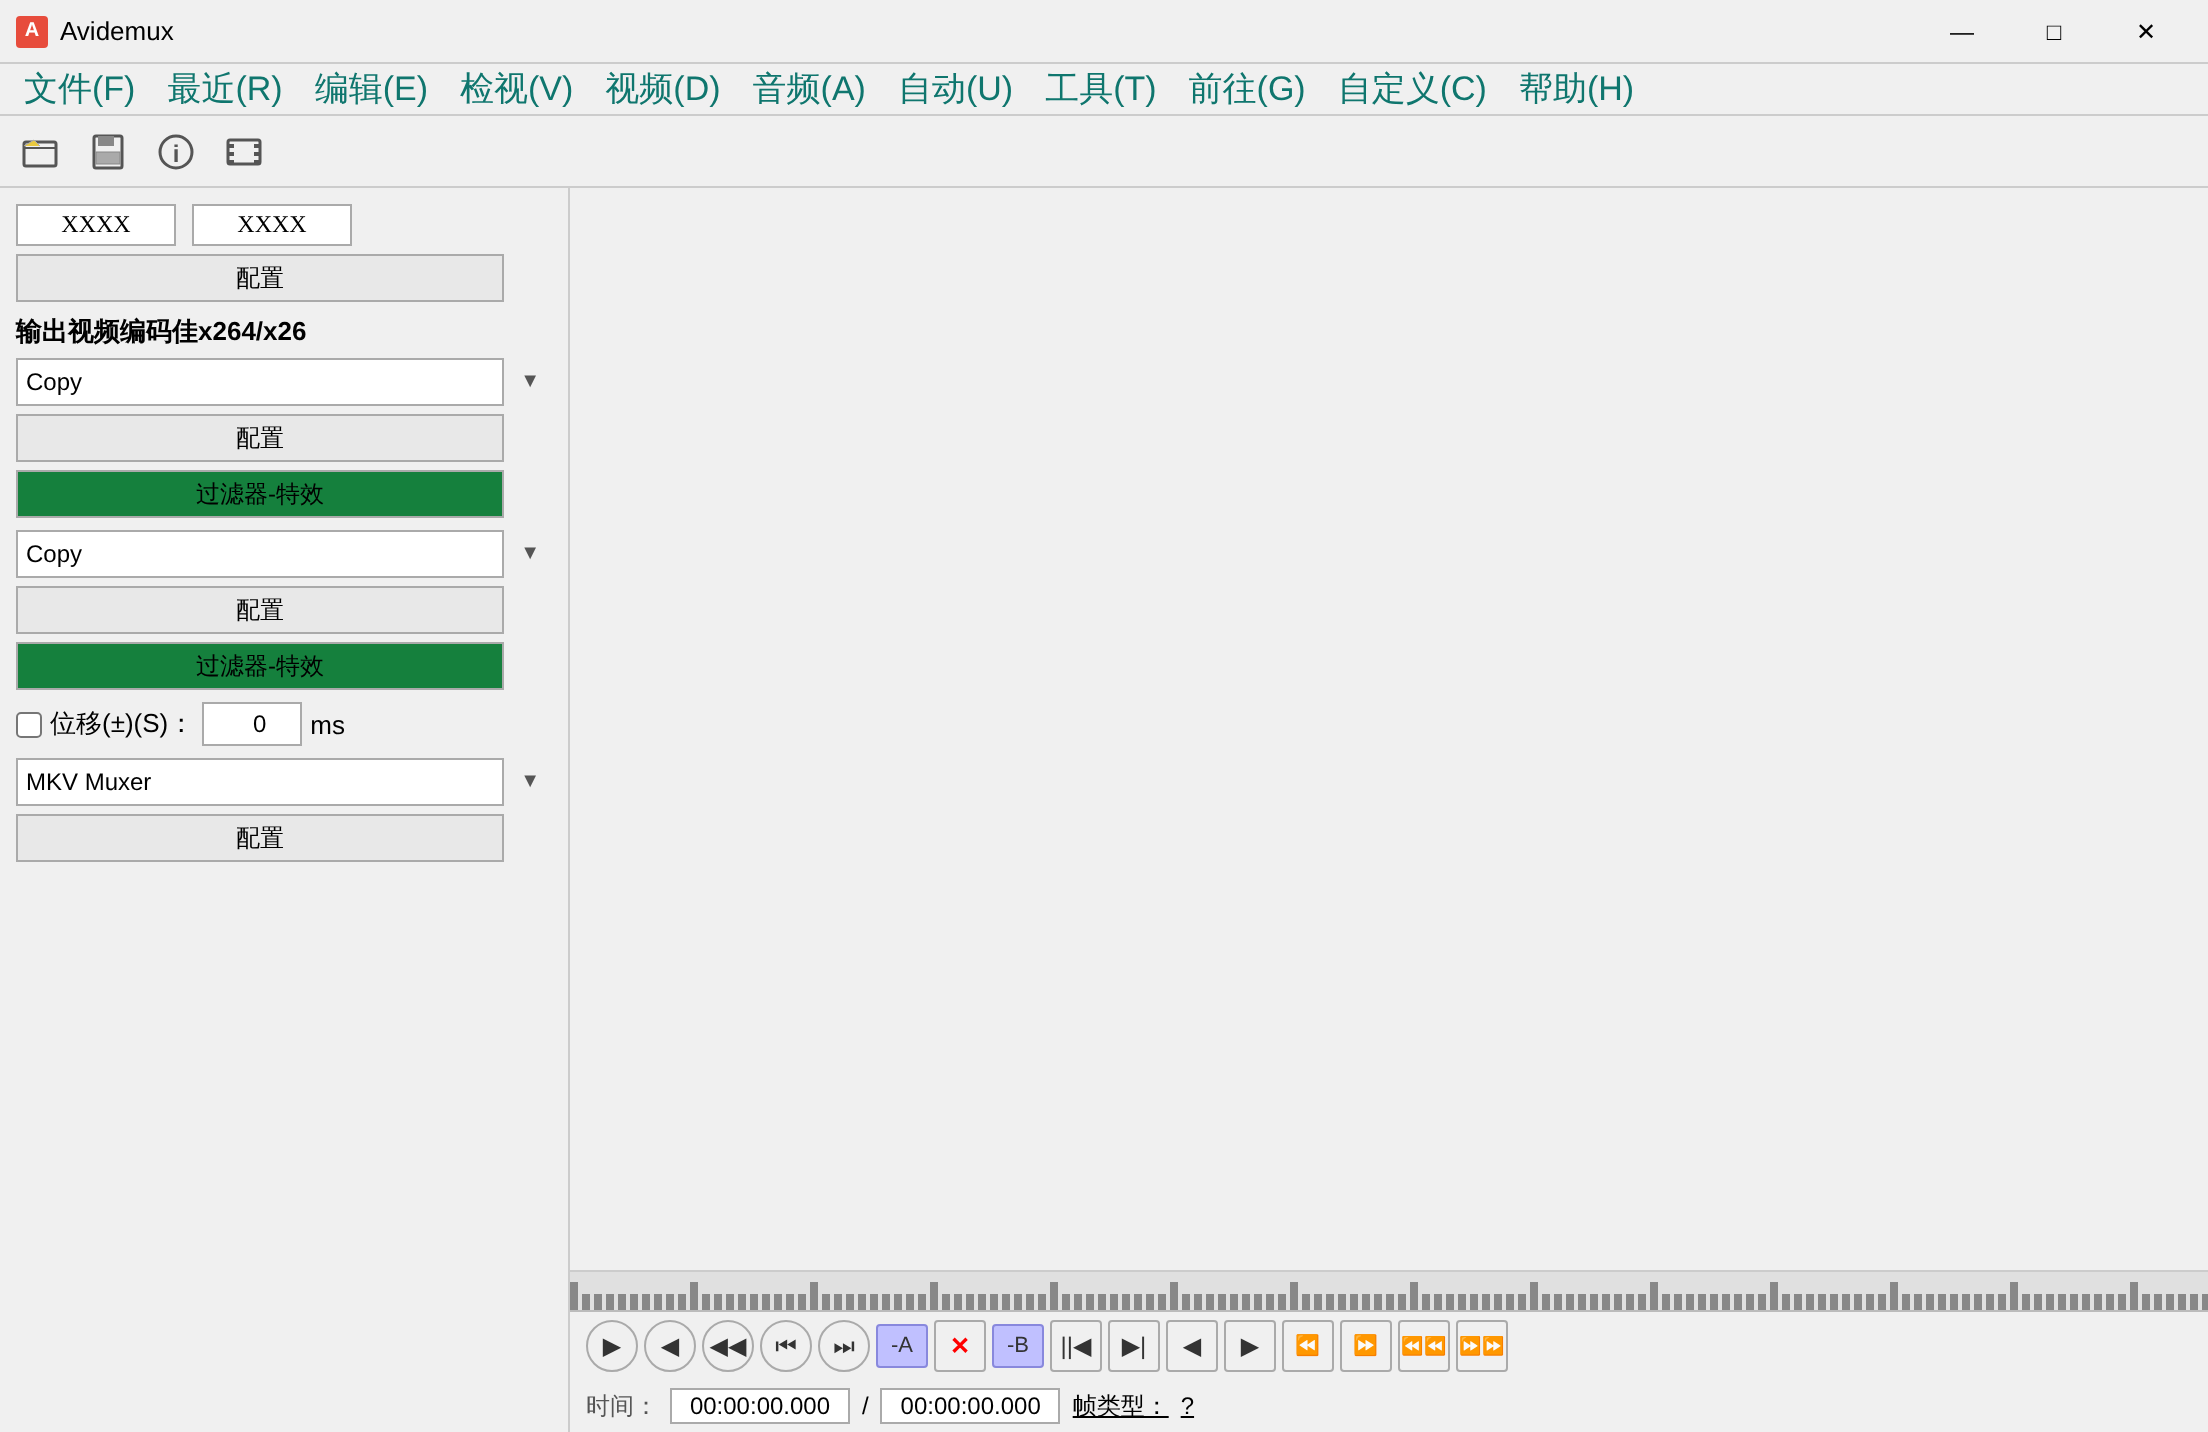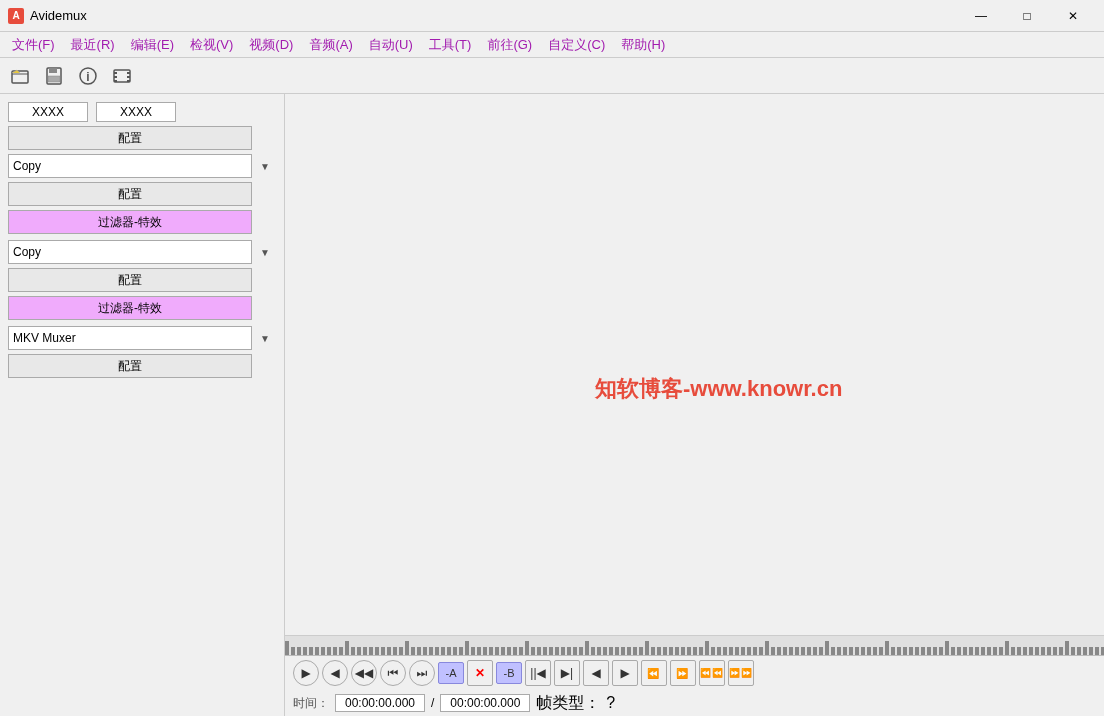--- a/index.html
+++ b/index.html
@@ -51,22 +51,22 @@
       background: #f0f0f0;
       display: flex;
       align-items: center;
       height: 26px;
       padding: 0 4px;
       border-bottom: 1px solid #ccc;
     }
     .menu-item {
       padding: 2px 8px;
       cursor: pointer;
-      font-size: 13px;
-      color: #a21caf;
+      font-size: 17px;
+      color: #0f766e;
       height: 100%;
       display: flex; align-items: center;
     }
 
     
     .toolbar {
       background: #f0f0f0;
       display: flex;
       align-items: center;
       height: 36px;
@@ -105,20 +105,21 @@
       font-weight: bold;
       color: #000;
       margin-bottom: 4px;
       margin-top: 6px;
     }
 
     .codec-row {
       display: flex;
       gap: 8px;
       margin-bottom: 4px;
+      font-family: Liberation Serif, serif;
     }
     .codec-box {
       background: white;
       border: 1px solid #aaa;
       padding: 2px 8px;
       font-size: 12px;
       min-width: 80px;
       text-align: center;
     }
 
@@ -152,21 +153,21 @@
       position: absolute;
       right: 6px;
       top: 50%;
       transform: translateY(-50%);
       pointer-events: none;
       font-size: 10px;
       color: #555;
     }
 
     .btn-filter {
-      background: #f0abfc;
+      background: #15803d;
       border: 1px solid #aaa;
       width: 244px;
       height: 24px;
       cursor: pointer;
       font-size: 12px;
       display: block;
       margin-bottom: 6px;
     }
 
     .shift-row {
@@ -288,21 +289,21 @@
     }
     .time-label { color: #555; }
     .time-value {
       background: white;
       border: 1px solid #aaa;
       padding: 1px 4px;
       font-size: 12px;
       min-width: 90px;
       text-align: center;
     }
-    .frame-type { font-size: 16px; }
+    .frame-type { font-size: 12px; text-decoration: underline; }
   </style>
 </head>
 <body>
 
 <div class="title-bar">
   <div class="title-bar-left">
     <div class="app-icon">
       <span>A</span>
     </div>
     <span class="title-text">Avidemux</span>
@@ -365,52 +366,58 @@
 <div class="main">
 
   <div class="left-panel">
 
     <div class="codec-row">
       <div class="codec-box">XXXX</div>
       <div class="codec-box">XXXX</div>
     </div>
     <button class="btn-config">配置</button>
 
+    <div class="section-label">输出视频编码佳x264/x26</div>
     <div class="dropdown-wrap">
       <select class="dropdown">
         <option>Copy</option>
       </select>
       <span class="dropdown-arrow">▼</span>
     </div>
     <button class="btn-config">配置</button>
     <button class="btn-filter">过滤器-特效</button>
 
     <div class="dropdown-wrap">
       <select class="dropdown">
         <option>Copy</option>
       </select>
       <span class="dropdown-arrow">▼</span>
     </div>
     <button class="btn-config">配置</button>
     <button class="btn-filter">过滤器-特效</button>
 
+    <div class="shift-row">
+      <input type="checkbox" style="">
+      <span>位移(±)(S)：</span>
+      <input type="number" value="0" style="width: 50px; height: 22px; border: 1px solid rgb(170, 170, 170); font-size: 12px; text-align: right;">
+      <span>ms</span>
+    </div>
 
     <div class="dropdown-wrap">
       <select class="dropdown">
         <option>MKV Muxer</option>
       </select>
       <span class="dropdown-arrow">▼</span>
     </div>
     <button class="btn-config">配置</button>
 
   </div>
 
   <div class="right-panel">
 
-    <div class="watermark">知软博客-www.knowr.cn</div>
 
     <div class="video-area">
       <div class="video-canvas"></div>
 
     </div>
 
     <div class="bottom-section">
 
       <div class="timeline">
         <div class="timeline-ticks">

